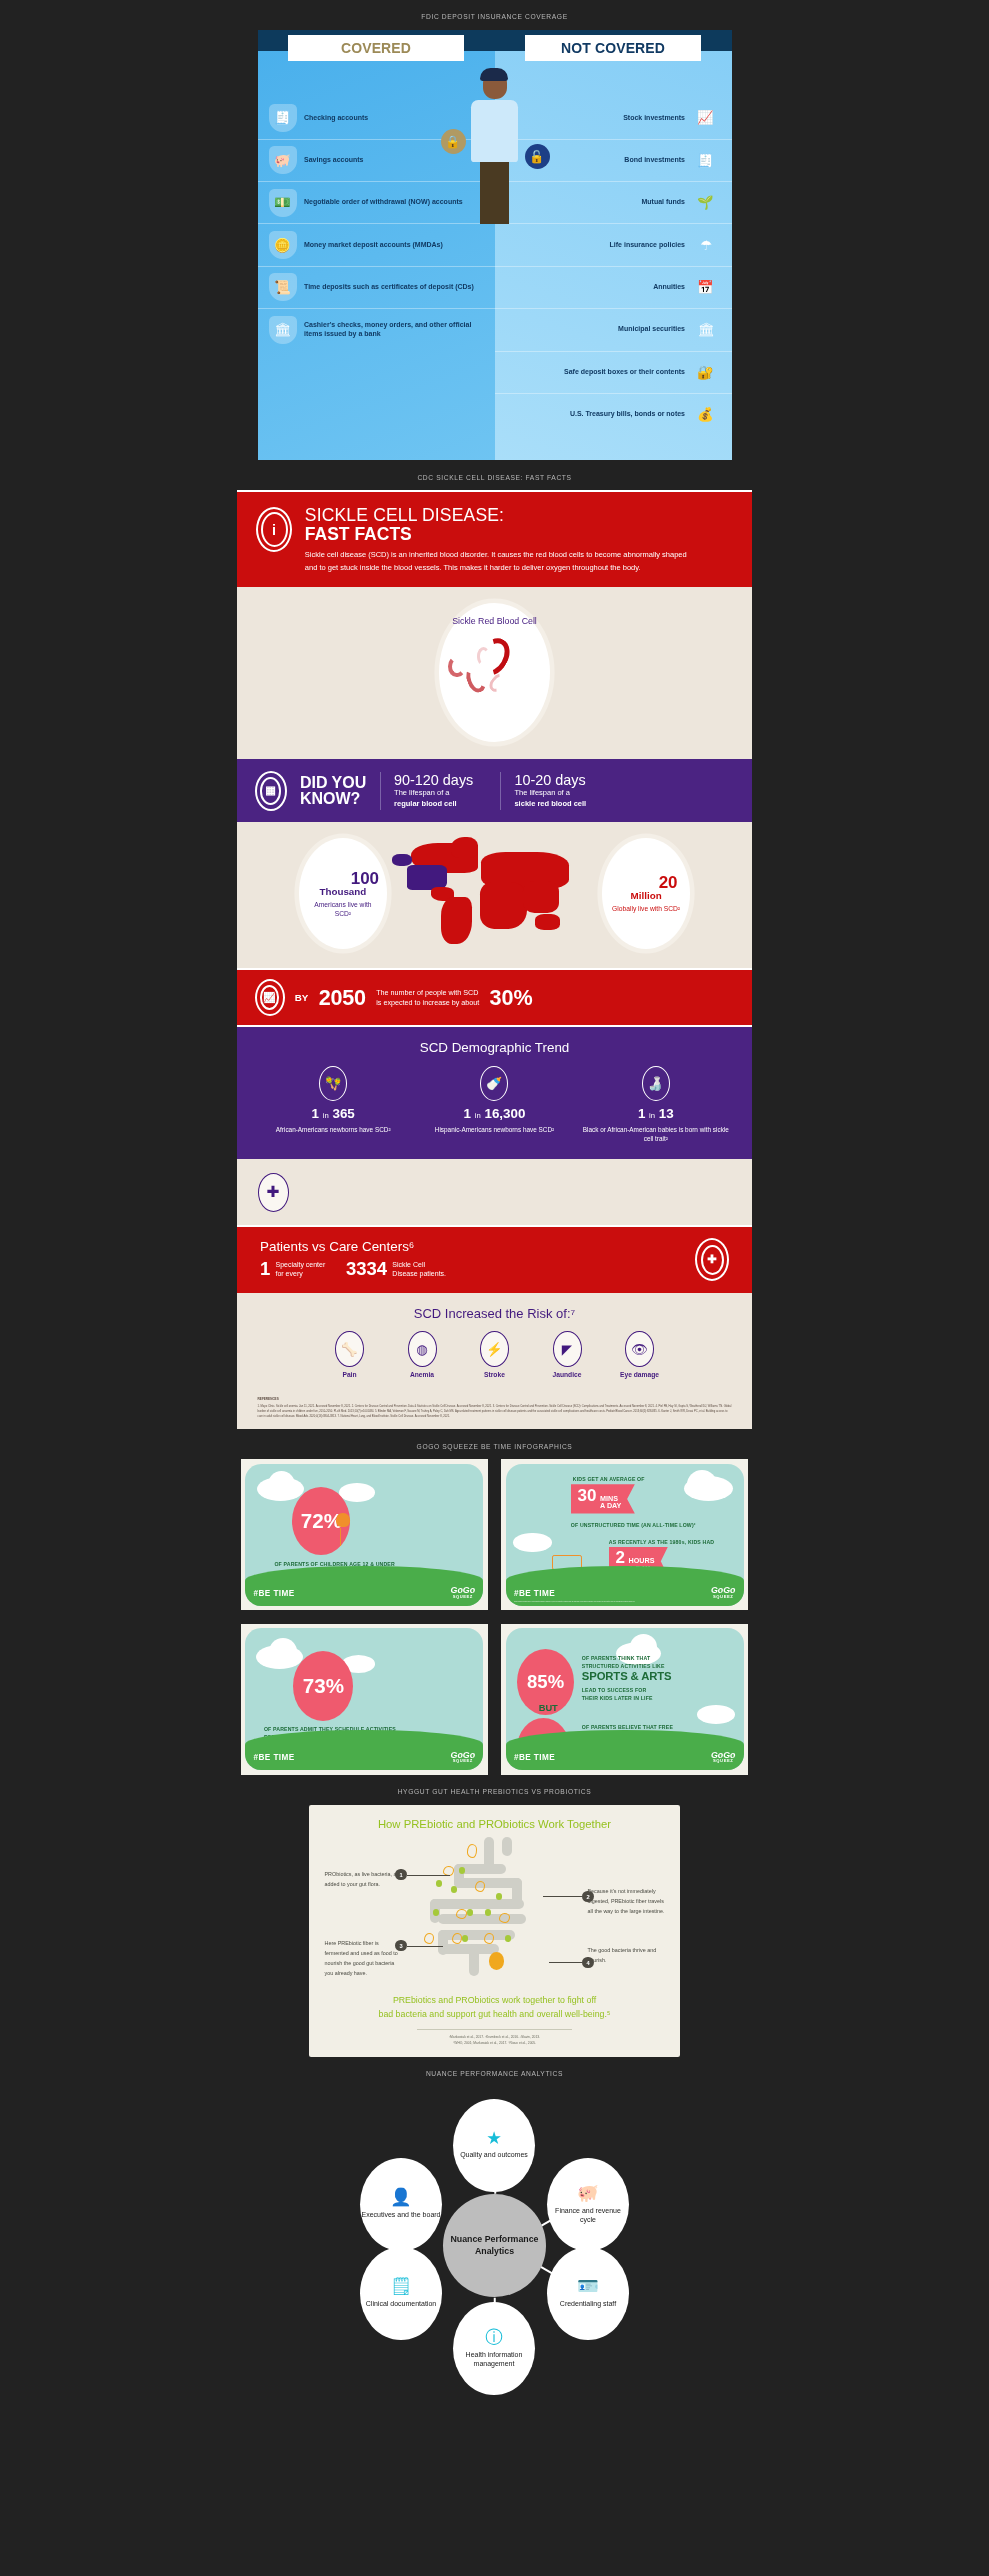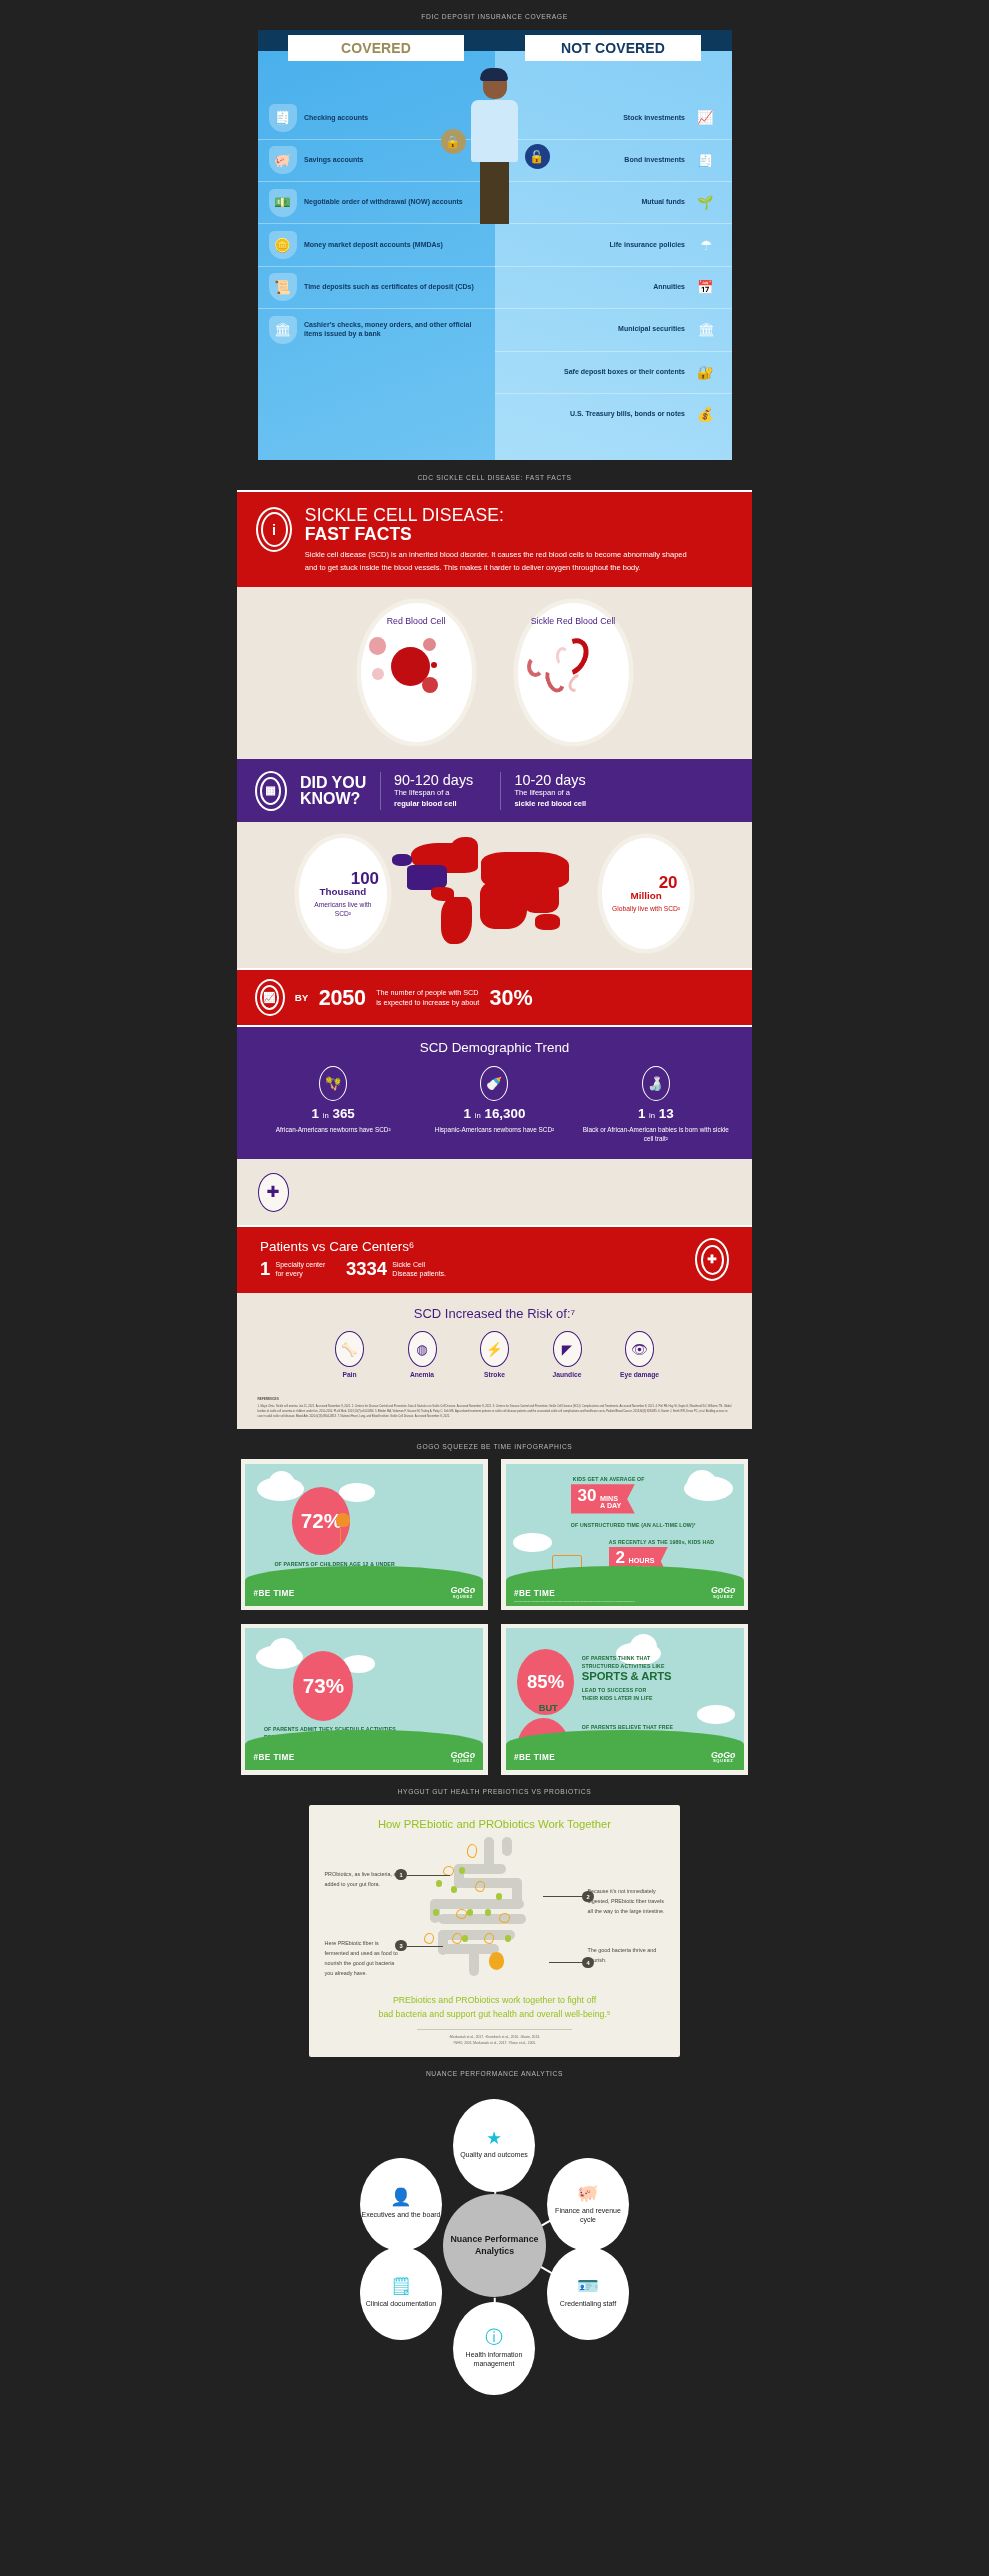--- a/index.html
+++ b/index.html
@@ -108,21 +108,21 @@
   .risk-row{display:flex;justify-content:center;gap:15.5px;}
   .risk-c{display:flex;flex-direction:column;align-items:center;gap:4.1px;width:57px;}
   .risk-ic{width:29px;height:36px;border:1.5px solid #42197e;border-radius:50%;background:#faf7f2;display:flex;align-items:center;justify-content:center;font-size:13.4px;}
   .risk-l{font-size:6.7px;font-weight:bold;}
   .refs{background:#ede6dc;color:#5b4a40;font-size:2.7px;line-height:1.85;padding:7.2px 20.6px 10.3px;}
   .refs b{display:block;font-size:3.1px;margin-bottom:1.5px;}
 
   
   .bt-grid{display:grid;grid-template-columns:repeat(2,247px);gap:13.4px;}
   .bt-card{background:#f3f2ea;padding:4.6px;}
-  .bt-in{background:#aedcd6;position:relative;height:142px;overflow:hidden;}
+  .bt-in{background:#aedcd6;position:relative;height:142px;overflow:hidden;border-radius:16px;}
   .cloud{position:absolute;background:#fff;border-radius:50%;}
   .pink-o{position:absolute;background:#ef5a6e;border-radius:50%;display:flex;align-items:center;justify-content:center;color:#fff;font-weight:bold;}
   .bt-small{position:absolute;color:#1d6b38;font-size:5.2px;font-weight:bold;letter-spacing:.03em;}
   .bt-big{position:absolute;color:#1d6b38;font-size:13.4px;font-weight:bold;letter-spacing:-.01em;line-height:1.05;}
   .flag{position:absolute;background:#ef5a6e;color:#fff;display:flex;align-items:baseline;gap:3.6px;padding:3.6px 13.4px 3.6px 6.7px;}
   .flag .fn{font-size:17px;font-weight:bold;line-height:.9;}
   .flag .fu{font-size:7.2px;font-weight:bold;line-height:1.05;}
   .hill{position:absolute;left:0;bottom:0;width:100%;height:40px;background:#4aad4a;border-radius:50% 50% 0 0/14.4px 14.4px 0 0;}
   .betime{position:absolute;left:8.2px;bottom:8.2px;color:#fff;font-size:8.2px;font-weight:bold;letter-spacing:.05em;}
   .gogo{position:absolute;right:8.2px;bottom:7.2px;color:#fff;font-size:8.8px;font-weight:bold;font-style:italic;text-align:center;line-height:.9;}
@@ -262,31 +262,20 @@
             </div>
         </div>
         <div>
           <div class="scd-t1">SICKLE CELL DISEASE:</div>
           <div class="scd-t2">FAST FACTS</div>
           <div class="scd-lead">Sickle cell disease (SCD) is an inherited blood disorder. It causes the red blood cells to become abnormally shaped and to get stuck inside the blood vessels. This makes it harder to deliver oxygen throughout the body.</div>
         </div>
       </div>
 
       <div class="cells">
-        <div class="cell-oval">
-          <div class="cell-lbl">Red Blood Cell</div>
-          <div class="cell-art">
-            <div class="dot" style="width:39px;height:39px;background:#c00d12;left:30px;top:19.6px;"></div>
-            <div class="dot" style="width:17.5px;height:17.5px;background:#e8a0a4;left:8.2px;top:9.3px;"></div>
-            <div class="dot" style="width:13.4px;height:13.4px;background:#e1888d;left:62px;top:10.3px;"></div>
-            <div class="dot" style="width:12.4px;height:12.4px;background:#f2c2c5;left:11.3px;top:40px;"></div>
-            <div class="dot" style="width:6.7px;height:6.7px;background:#c00d12;left:70px;top:34px;"></div>
-            <div class="dot" style="width:16.5px;height:16.5px;background:#cf3a3f;left:61px;top:49px;"></div>
-          </div>
-        </div>
         <div class="cell-oval">
           <div class="cell-lbl">Sickle Red Blood Cell</div>
           <div class="cell-art">
             <div style="position:absolute;left:40px;top:9.3px;width:29px;height:40px;border:5.7px solid #c00d12;border-radius:50%;border-color:#c00d12 #c00d12 transparent transparent;transform:rotate(30deg);"></div>
             <div style="position:absolute;left:9.3px;top:28px;width:17.5px;height:21.6px;border:4.1px solid #d4666b;border-radius:50%;border-color:transparent transparent #d4666b #d4666b;"></div>
             <div style="position:absolute;left:28px;top:38px;width:17.5px;height:27px;border:4.1px solid #cf5b60;border-radius:50%;border-color:transparent transparent #cf5b60 #cf5b60;transform:rotate(-20deg);"></div>
             <div style="position:absolute;left:52px;top:45px;width:14.4px;height:19.6px;border:3.6px solid #f0bec1;border-radius:50%;border-color:transparent transparent #f0bec1 #f0bec1;transform:rotate(40deg);"></div>
             <div style="position:absolute;left:38px;top:19.6px;width:13.4px;height:18.5px;border:3.6px solid #f3cfd1;border-radius:50%;border-color:#f3cfd1 transparent transparent #f3cfd1;"></div>
           </div>
         </div>

